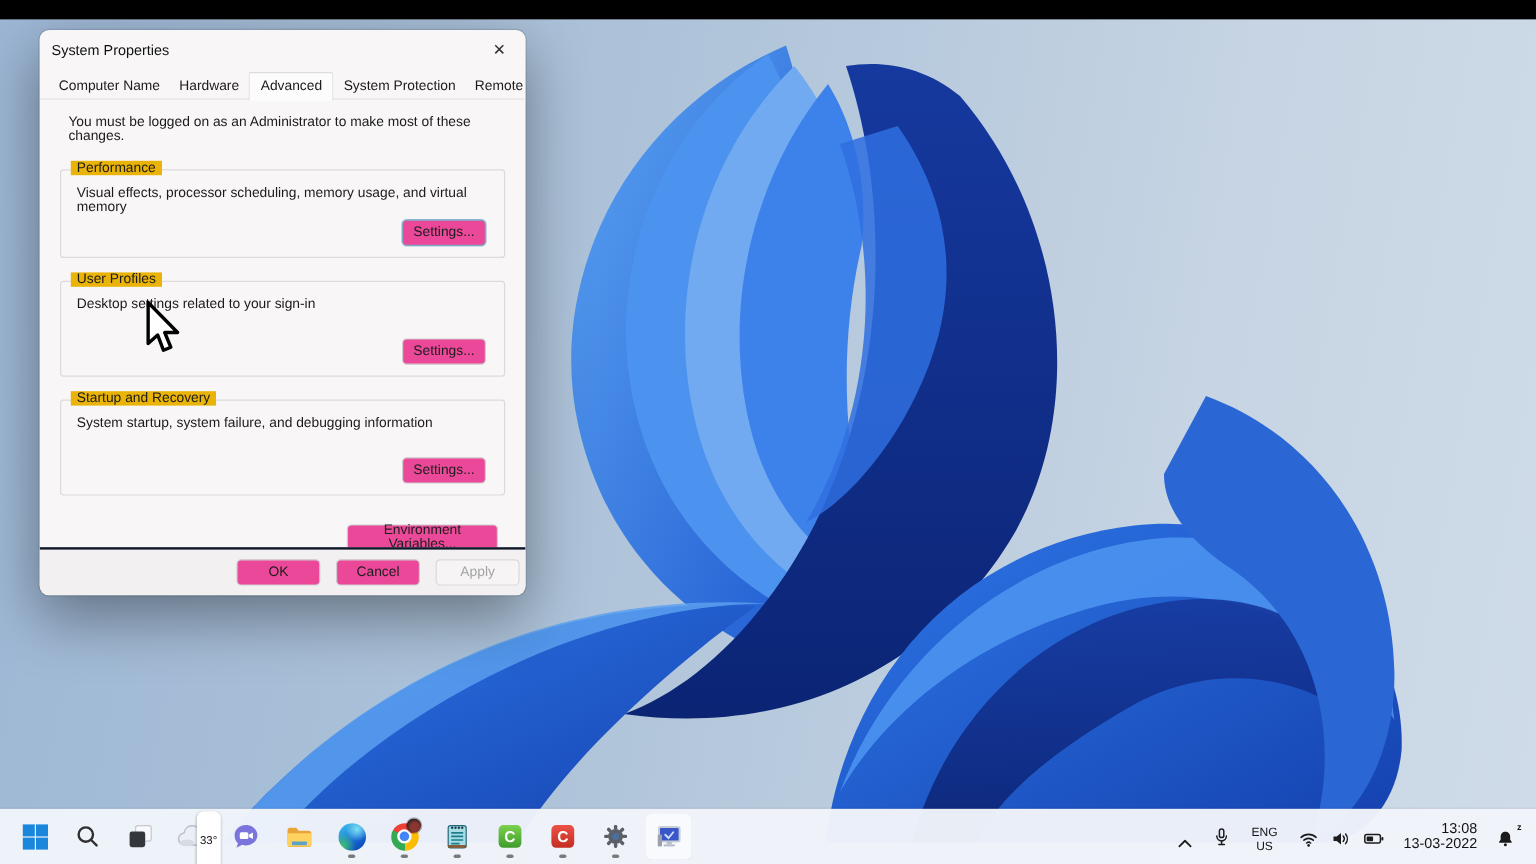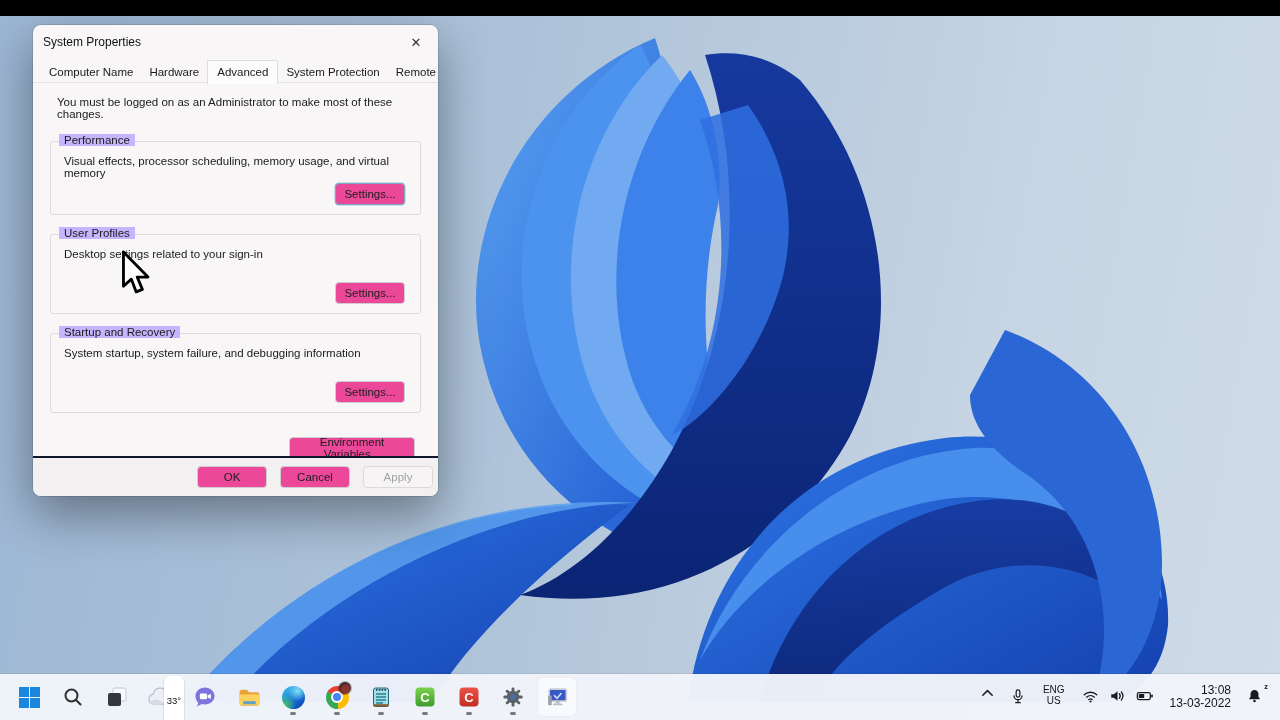--- a/index.html
+++ b/index.html
@@ -36,21 +36,21 @@
   .tab{padding:4px 8px 5px;white-space:nowrap;color:#1b1b1b;}
   .tab.selected{
     background:#fdfcfd;border:1px solid #dedcdd;border-bottom:none;border-radius:2px 2px 0 0;
     margin-bottom:-1px;padding:5px 9px 6px;position:relative;z-index:2;
   }
   .content{padding:0 17px;}
   .admin-note{margin:13px 0 0 7px;color:#1b1b1b;}
   .groupbox{position:relative;border:1px solid #dcdadb;border-radius:3px;margin-top:19px;}
   .groupbox.first{height:72px;margin-top:21px;}
   .groupbox.tall{height:78px;}
-  .gb-label{position:absolute;top:-8px;left:8px;background:#c4b5fd;padding:0 5px;color:#1b1b1b;}
+  .gb-label{position:absolute;top:-8px;left:8px;background:#eab308;padding:0 5px;color:#1b1b1b;}
   .gb-desc{padding:13px 14px 0 13px;color:#1b1b1b;}
   .btn{
     background:#ec4899;border:1px solid #cfcdce;border-radius:4px;
     font-size:11.5px;color:#1d1d1d;font-family:inherit;
     display:flex;align-items:center;justify-content:center;cursor:default;
   }
   .gb-btn{position:absolute;right:15px;bottom:9px;width:70px;height:22px;}
   .gb-btn.focused{border-color:#7fa8c4;box-shadow:0 0 0 .5px #9fc2d8;}
   .env-row{display:flex;justify-content:flex-end;margin-top:24px;padding-right:6px;}
   .env-btn{width:126px;height:22px;}
@@ -90,21 +90,21 @@
   .edge-disc{width:23px;height:23px;border-radius:50%;
     background:
       radial-gradient(circle at 68% 22%,#7fe0f2 0%,rgba(0,0,0,0) 42%),
       radial-gradient(circle at 16% 82%,#3fc06a 0%,rgba(0,0,0,0) 40%),
       linear-gradient(140deg,#37b5ea 12%,#1566d4 62%,#0c3ea6 100%);}
   .weather-wrap{position:relative;width:30px;height:30px;}
   .temp-bubble{
     position:absolute;top:-6px;right:-8px;background:#fff;border-radius:6px;
     font-size:9.5px;color:#111;padding:19px 3px;box-shadow:0 1px 2px rgba(0,0,0,.28);
   }
-  .tb-right{margin-left:auto;display:flex;align-items:flex-start;gap:7px;padding-right:13px;}
+  .tb-right{margin-left:auto;display:flex;align-items:flex-end;gap:7px;padding-right:13px;}
   .tray-item{display:flex;align-items:center;justify-content:center;border-radius:4px;padding:4px 3px;position:relative;}
   .lang{font-size:10px;line-height:11px;text-align:center;color:#141414;padding:2px 5px;}
   .clock{font-size:12px;line-height:13.5px;text-align:right;color:#141414;padding:2px 4px;}
   .bell-z{position:absolute;top:0;right:-1px;font-size:7.5px;font-weight:bold;color:#141414;}
 </style>
 </head>
 <body>
 
 <div class="letterbox top"></div>
 

